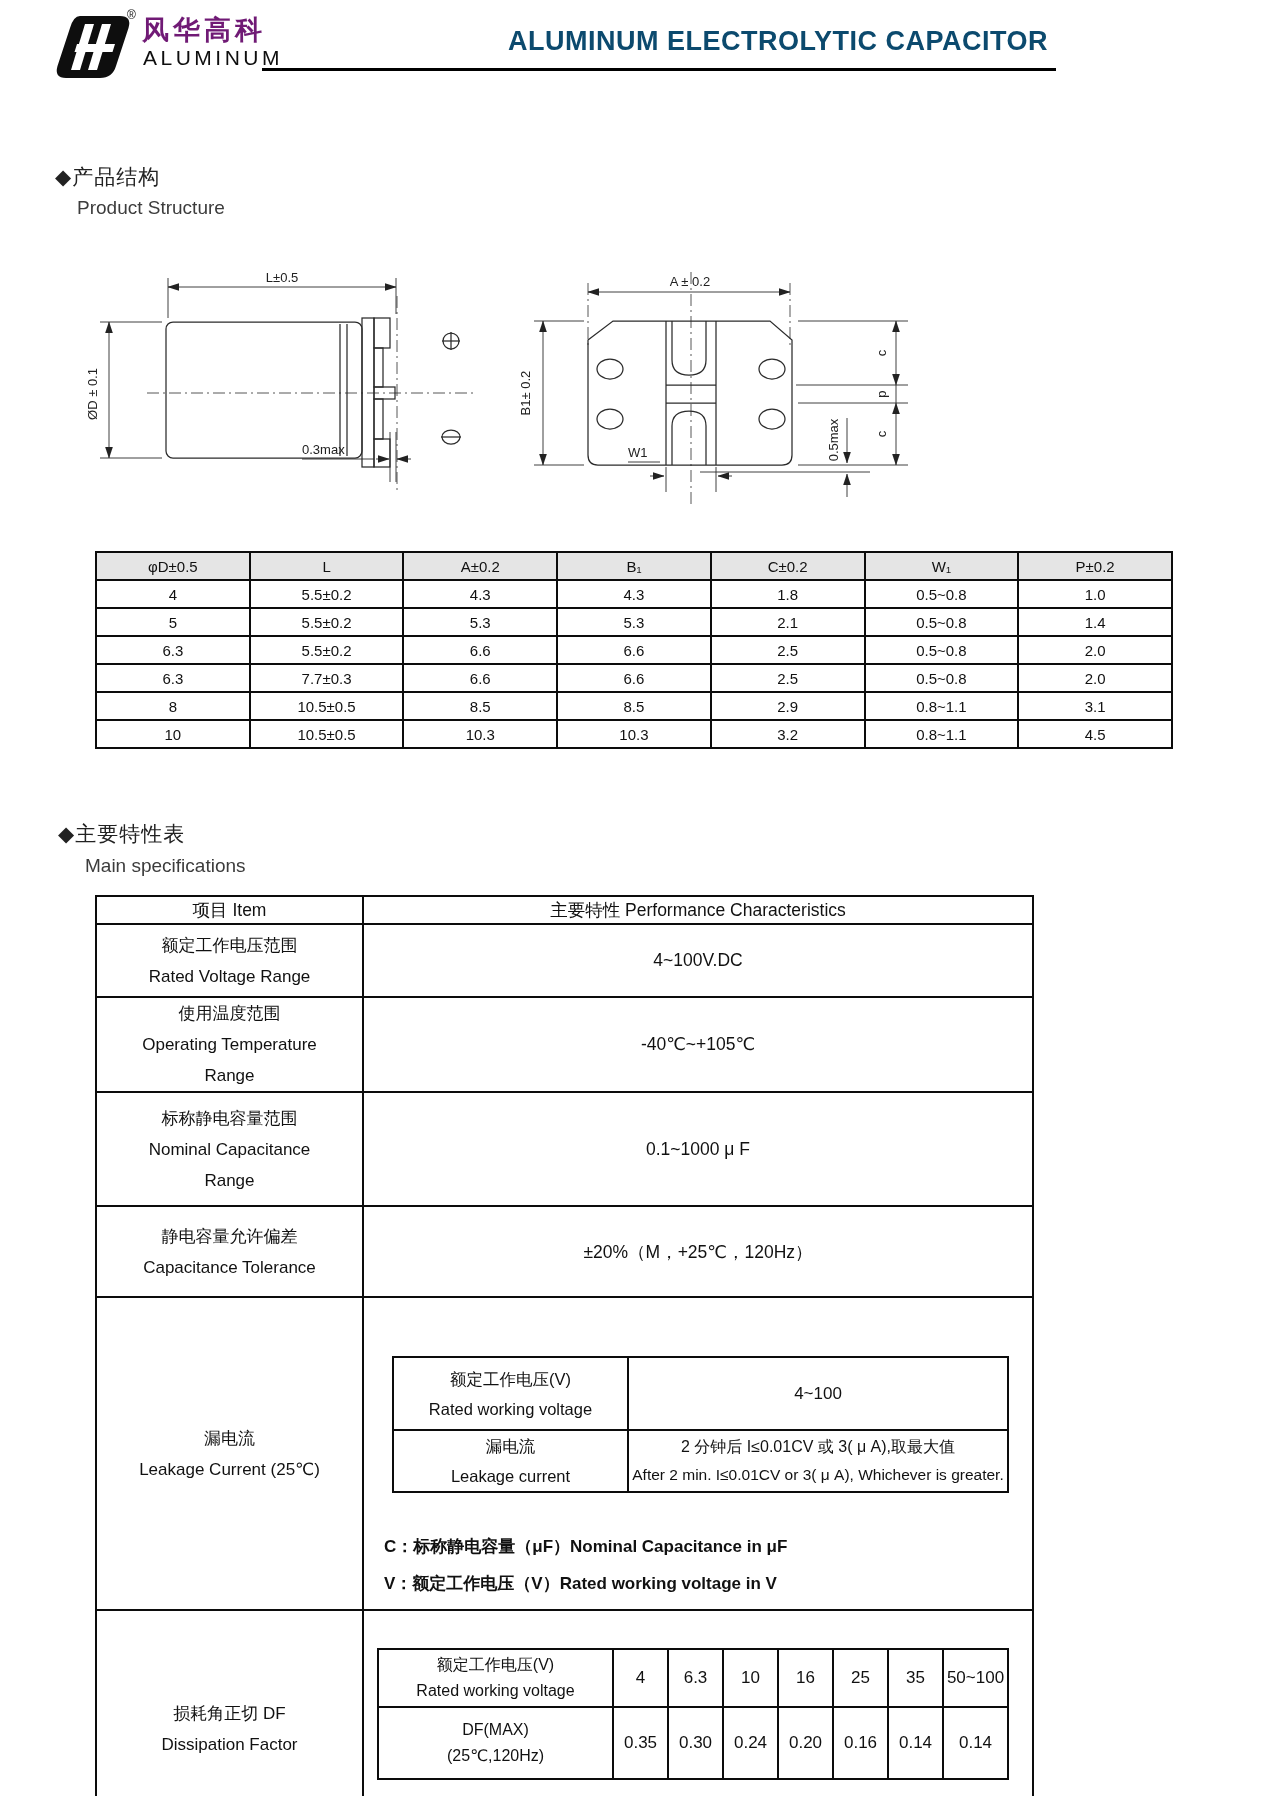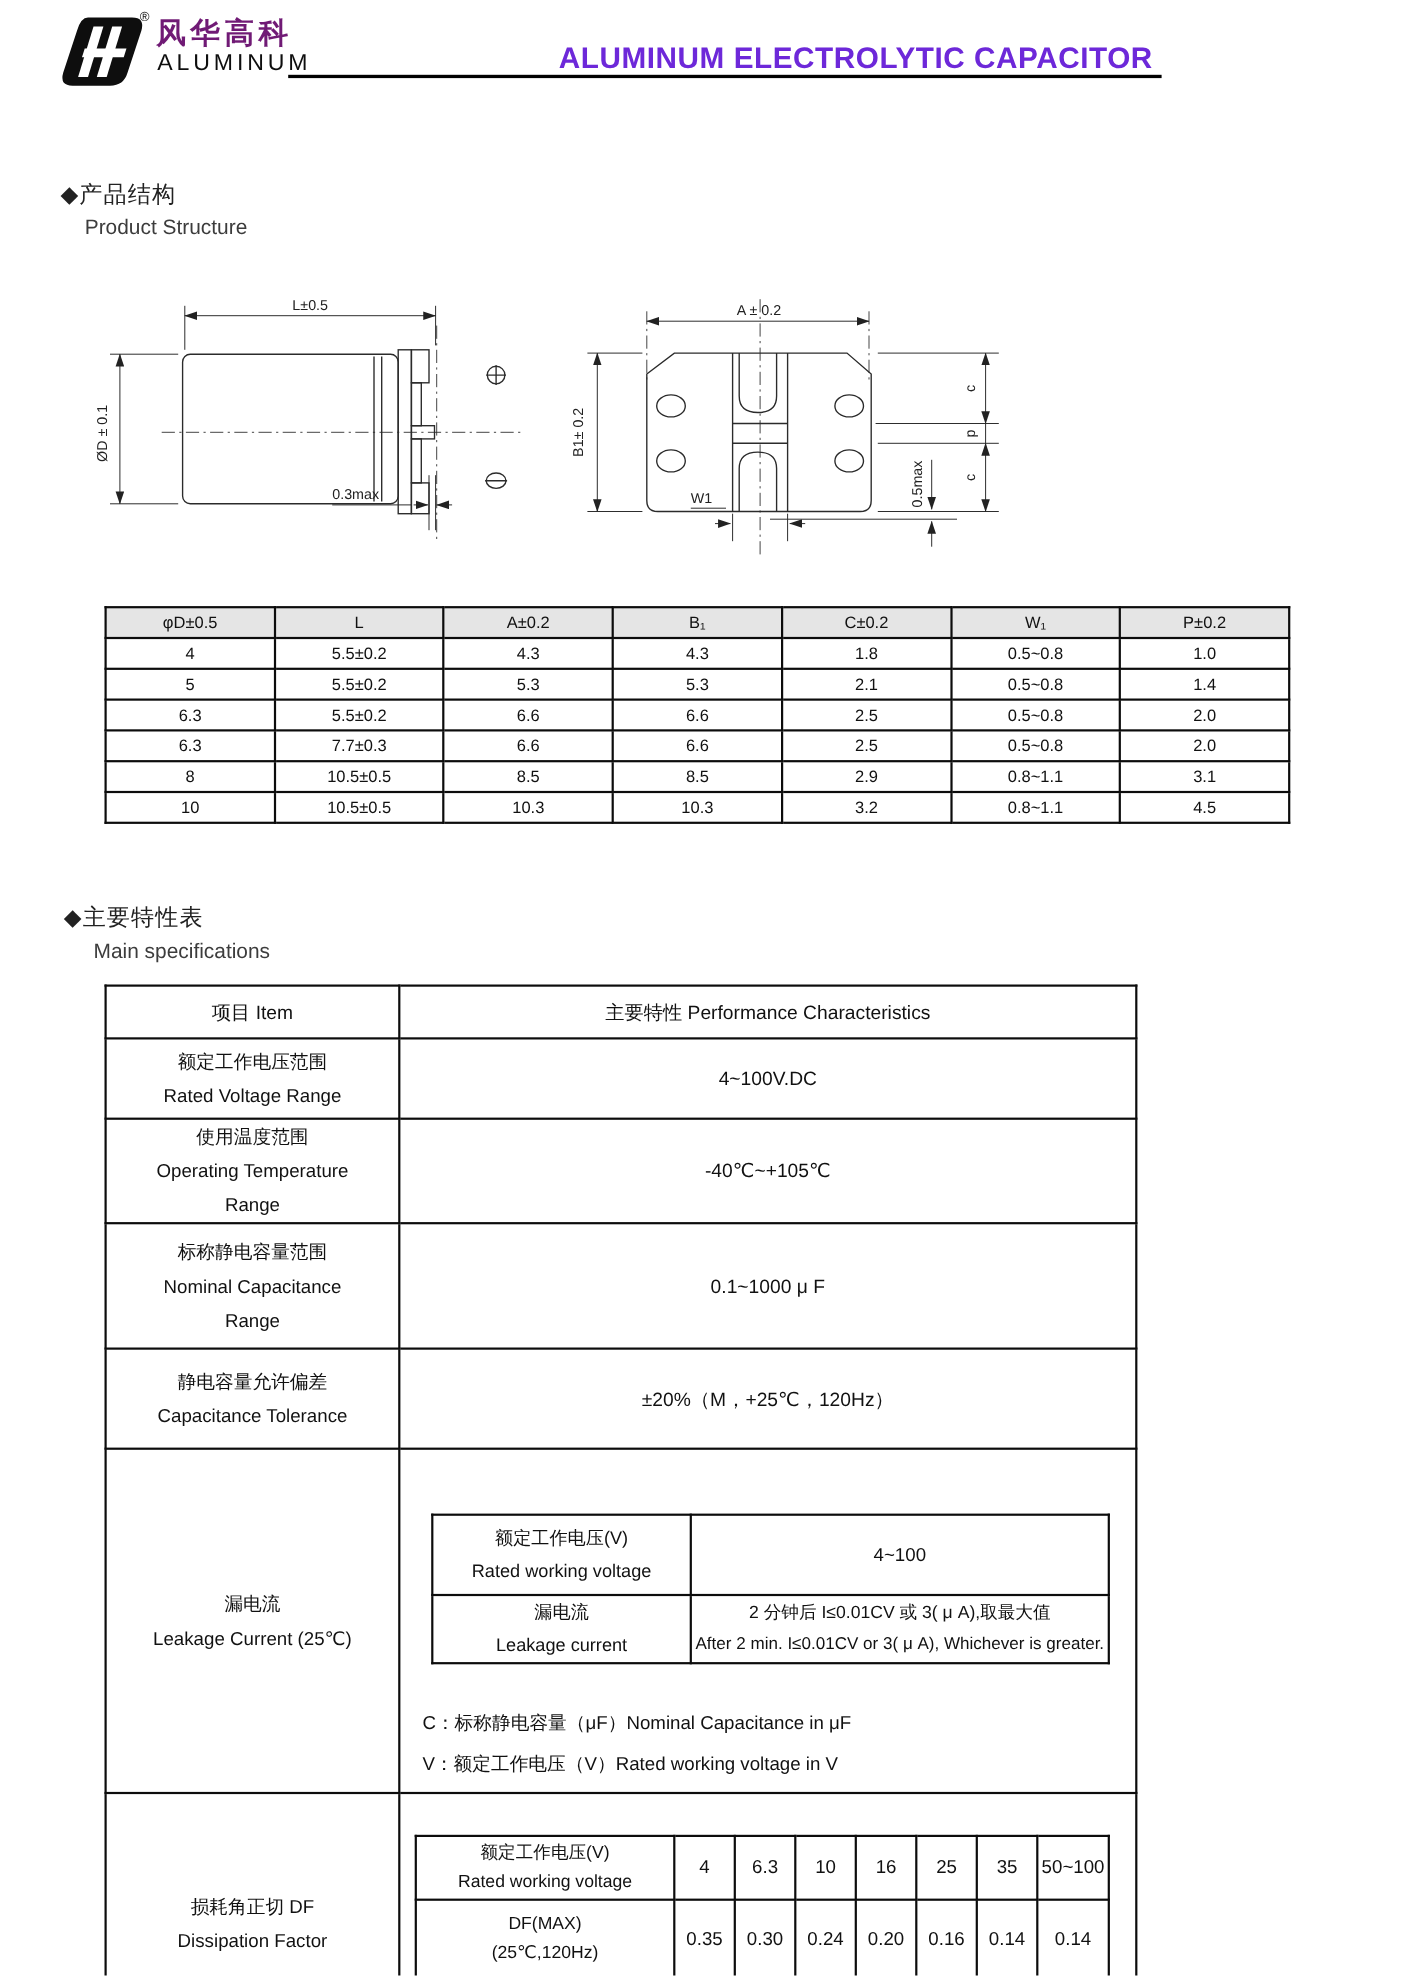--- a/index.html
+++ b/index.html
@@ -8,22 +8,22 @@
          font-family:"Liberation Sans","DejaVu Sans",sans-serif; color:#1a1a1a; }
   .page { position:absolute; left:0; top:0; width:1280px; height:1796px; background:#fff; }
 
   
   .logo-mark { position:absolute; left:54px; top:14px; }
   .reg { position:absolute; left:127px; top:8px; font-size:12px; color:#111; }
   .logo-cn { position:absolute; left:142px; top:12px; font-size:27px; font-weight:700;
              letter-spacing:4px; color:#701a75; }
   .logo-en { position:absolute; left:143px; top:46px; font-size:21px; font-weight:400;
              letter-spacing:3.5px; color:#0e0e0e; }
-  .doc-title { position:absolute; top:38px; right:232px; font-size:27px; font-weight:700;
-               letter-spacing:.5px; color:#6d28d9; white-space:nowrap; }
+  .doc-title { position:absolute; top:26px; right:232px; font-size:27px; font-weight:700;
+               letter-spacing:.5px; color:#0c4a6e; white-space:nowrap; }
   .header-rule { position:absolute; left:262px; top:68px; width:794px; height:3px; background:#000; }
 
   
   .sec-cn { position:absolute; font-size:21px; color:#222; letter-spacing:1px; }
   .sec-en { position:absolute; font-size:19px; color:#3c3c3c; }
   #ps-cn { left:55px; top:163px; }  #ps-en { left:77px; top:197px; }
   #ms-cn { left:58px; top:820px; }  #ms-en { left:85px; top:855px; }
 
   
   .drawing { position:absolute; left:80px; top:235px; }
@@ -40,31 +40,31 @@
   .dim-table th, .dim-table td { border:2px solid #0c0c0c; height:28px; text-align:center;
                font-size:15px; font-weight:400; color:#111; padding:0; }
   .dim-table th { background:#e5e5e5; }
 
   
   .spec-table { position:absolute; left:95px; top:895px; width:937px;
                 border-collapse:collapse; table-layout:fixed; }
   .spec-table td { border:2px solid #0c0c0c; padding:0; color:#111; }
   .spec-table .lbl { text-align:center; font-size:17px; line-height:31px; vertical-align:middle; }
   .spec-table .val { text-align:center; font-size:17.5px; vertical-align:middle; }
-  .spec-table .hdr { text-align:center; font-size:17.5px; height:48px; vertical-align:middle; }
+  .spec-table .hdr { text-align:center; font-size:17.5px; height:28px; vertical-align:middle; }
   .rowline { display:block; }
 
   .inner-wrap { padding:58px 0 0 28px; }
   .inner-wrap-df { padding:37px 0 0 13px; }
 
   .leak-table { border-collapse:collapse; table-layout:fixed; width:615px; }
   .leak-table td { border:2px solid #0c0c0c; text-align:center; vertical-align:middle; padding:0; }
   .leak-table .l1 { font-size:16.5px; line-height:30px; }
   .leak-notes { margin:42px 0 0 -8px; font-size:17px; color:#111; }
-  .leak-notes div { margin-bottom:14px; }
+  .leak-notes div { margin-bottom:14px;font-weight:bold; }
 
   .df-table { border-collapse:collapse; table-layout:fixed; width:630px; }
   .df-table td { border:2px solid #0c0c0c; text-align:center; vertical-align:middle;
                  font-size:17px; padding:0; }
   .df-table .l1 { font-size:16px; line-height:26px; }
 </style>
 </head>
 <body>
 
 <div class="page">

